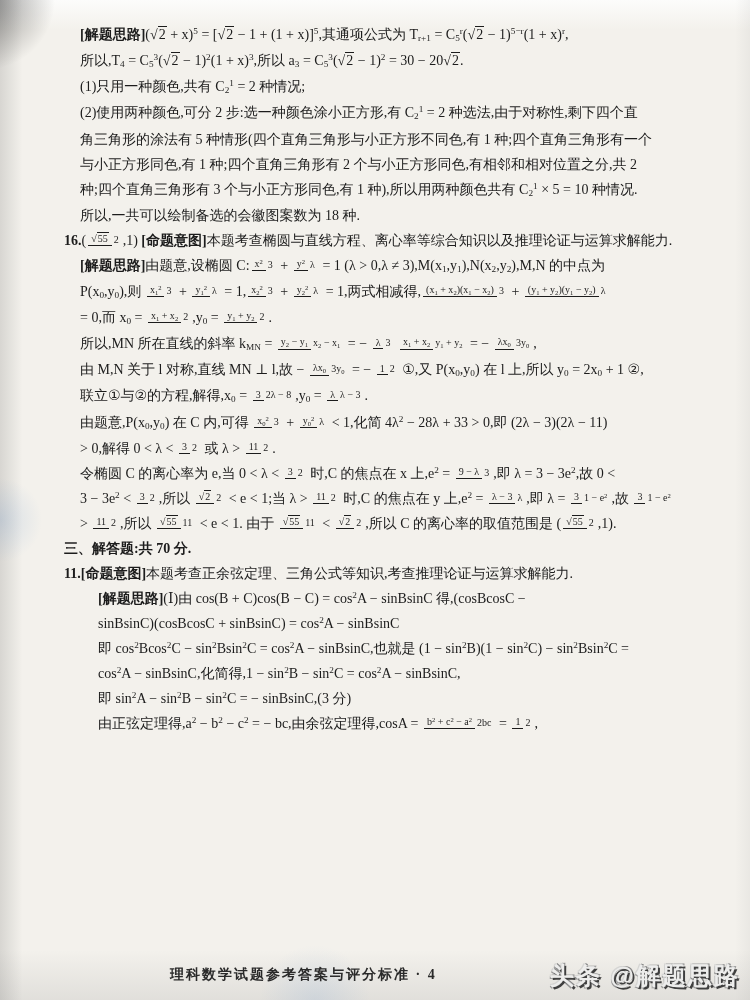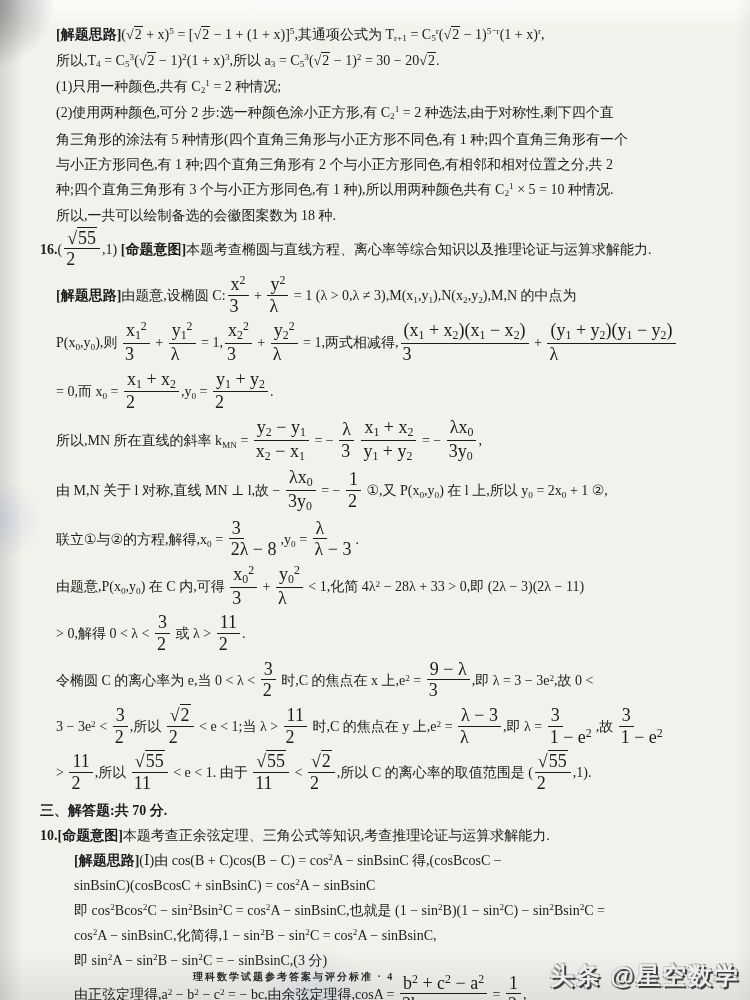--- a/index.html
+++ b/index.html
@@ -14,38 +14,38 @@
       radial-gradient(circle at -2% 0%, rgba(40,40,40,.50), rgba(40,40,40,0) 70px),
       radial-gradient(circle at 0% 52%, rgba(110,150,200,.22), rgba(110,150,200,0) 42px),
       radial-gradient(circle at 42% 100%, rgba(120,160,210,.18), rgba(120,160,210,0) 55px),
       linear-gradient(90deg, rgba(90,90,90,.18), rgba(90,90,90,0) 3%),
       linear-gradient(270deg, rgba(150,150,150,.10), rgba(150,150,150,0) 2%),
       linear-gradient(0deg, rgba(130,130,130,.16), rgba(130,130,130,0) 5%),
       linear-gradient(180deg, #fcfcfb, rgba(252,252,251,0) 3%),
       #f3f1ec;
   }
   .content{position:absolute;top:24px;left:40px;right:22px;}
-  .line{margin-bottom:4px;line-height:1.5;}
+  .line{margin-bottom:4px;line-height:1.5;margin-left:24px;}
   .indent-0{padding-left:0;}
   .indent-1{padding-left:16px;}
   .indent-2{padding-left:34px;}
   .b{font-weight:bold;}
   .sup{font-size:.66em;vertical-align:.5em;}
   .sub{font-size:.66em;vertical-align:-.25em;}
   .rad{border-top:1.2px solid currentColor;padding:0 1px;}
   .frac{
-    display:inline-flex;flex-direction:column;align-items:flex-start;
+    display:inline-flex;flex-direction:row;align-items:center;
     vertical-align:middle;text-align:center;
-    font-size:18px;line-height:1.15;margin:0 2px;position:relative;top:-2px;
+    font-size:10px;line-height:1.15;margin:0 2px;position:relative;top:-2px;
   }
   .frac .num{border-bottom:1.2px solid #1c1c1c;padding:0 3px;}
   .frac .den{padding:0 2px;}
   .footer{
-    position:absolute;left:193px;bottom:16px;
-    font-weight:bold;font-size:10px;letter-spacing:2px;color:#2a2a2a;
+    position:absolute;left:170px;bottom:16px;
+    font-weight:bold;font-size:14px;letter-spacing:2px;color:#2a2a2a;
   }
   .watermark{
     position:absolute;right:10px;bottom:8px;
     font-family:"Liberation Sans","DejaVu Sans",sans-serif;
     font-size:24px;font-weight:bold;letter-spacing:2px;
     color:#ededec;
     text-shadow:2px 2px 0 #3f3f3f,-1px -1px 0 #d5d5d3,1px -1px 0 #8a8a8a,-1px 1px 0 #9a9a9a;
   }
 </style>
 </head>
@@ -175,29 +175,29 @@
           <span class="num">√<span class="rad">55</span></span>
           <span class="den">11</span>
         </span> &lt; <span class="frac">
           <span class="num">√<span class="rad">2</span></span>
           <span class="den">2</span>
         </span>,所以 C 的离心率的取值范围是 (<span class="frac">
           <span class="num">√<span class="rad">55</span></span>
           <span class="den">2</span>
         </span>,1).</div>
       <div class="line indent-0"><span class="b">三、解答题:共 70 分.</span></div>
-      <div class="line indent-0"><span class="b">10.[命题意图]</span>本题考查正余弦定理、三角公式等知识,考查推理论证与运算求解能力.</div>
+      <div class="line indent-0"><span class="b">11.[命题意图]</span>本题考查正余弦定理、三角公式等知识,考查推理论证与运算求解能力.</div>
       <div class="line indent-2"><span class="b">[解题思路]</span>(Ⅰ)由 cos(B + C)cos(B − C) = cos<span class="sup">2</span>A − sinBsinC 得,(cosBcosC −</div>
       <div class="line indent-2">sinBsinC)(cosBcosC + sinBsinC) = cos<span class="sup">2</span>A − sinBsinC</div>
       <div class="line indent-2">即 cos<span class="sup">2</span>Bcos<span class="sup">2</span>C − sin<span class="sup">2</span>Bsin<span class="sup">2</span>C = cos<span class="sup">2</span>A − sinBsinC,也就是 (1 − sin<span class="sup">2</span>B)(1 − sin<span class="sup">2</span>C) − sin<span class="sup">2</span>Bsin<span class="sup">2</span>C =</div>
       <div class="line indent-2">cos<span class="sup">2</span>A − sinBsinC,化简得,1 − sin<span class="sup">2</span>B − sin<span class="sup">2</span>C = cos<span class="sup">2</span>A − sinBsinC,</div>
       <div class="line indent-2">即 sin<span class="sup">2</span>A − sin<span class="sup">2</span>B − sin<span class="sup">2</span>C = − sinBsinC,(3 分)</div>
       <div class="line indent-2">由正弦定理得,a<span class="sup">2</span> − b<span class="sup">2</span> − c<span class="sup">2</span> = − bc,由余弦定理得,cosA = <span class="frac">
           <span class="num">b<span class="sup">2</span> + c<span class="sup">2</span> − a<span class="sup">2</span></span>
           <span class="den">2bc</span>
         </span> = <span class="frac">
           <span class="num">1</span>
           <span class="den">2</span>
         </span>,</div>
     </div>
   <div class="footer">理科数学试题参考答案与评分标准 · 4</div>
-  <div class="watermark">头条 @星空数学</div>
+  <div class="watermark">头条 @解题思路</div>
 </div>
 
 </body></html>

